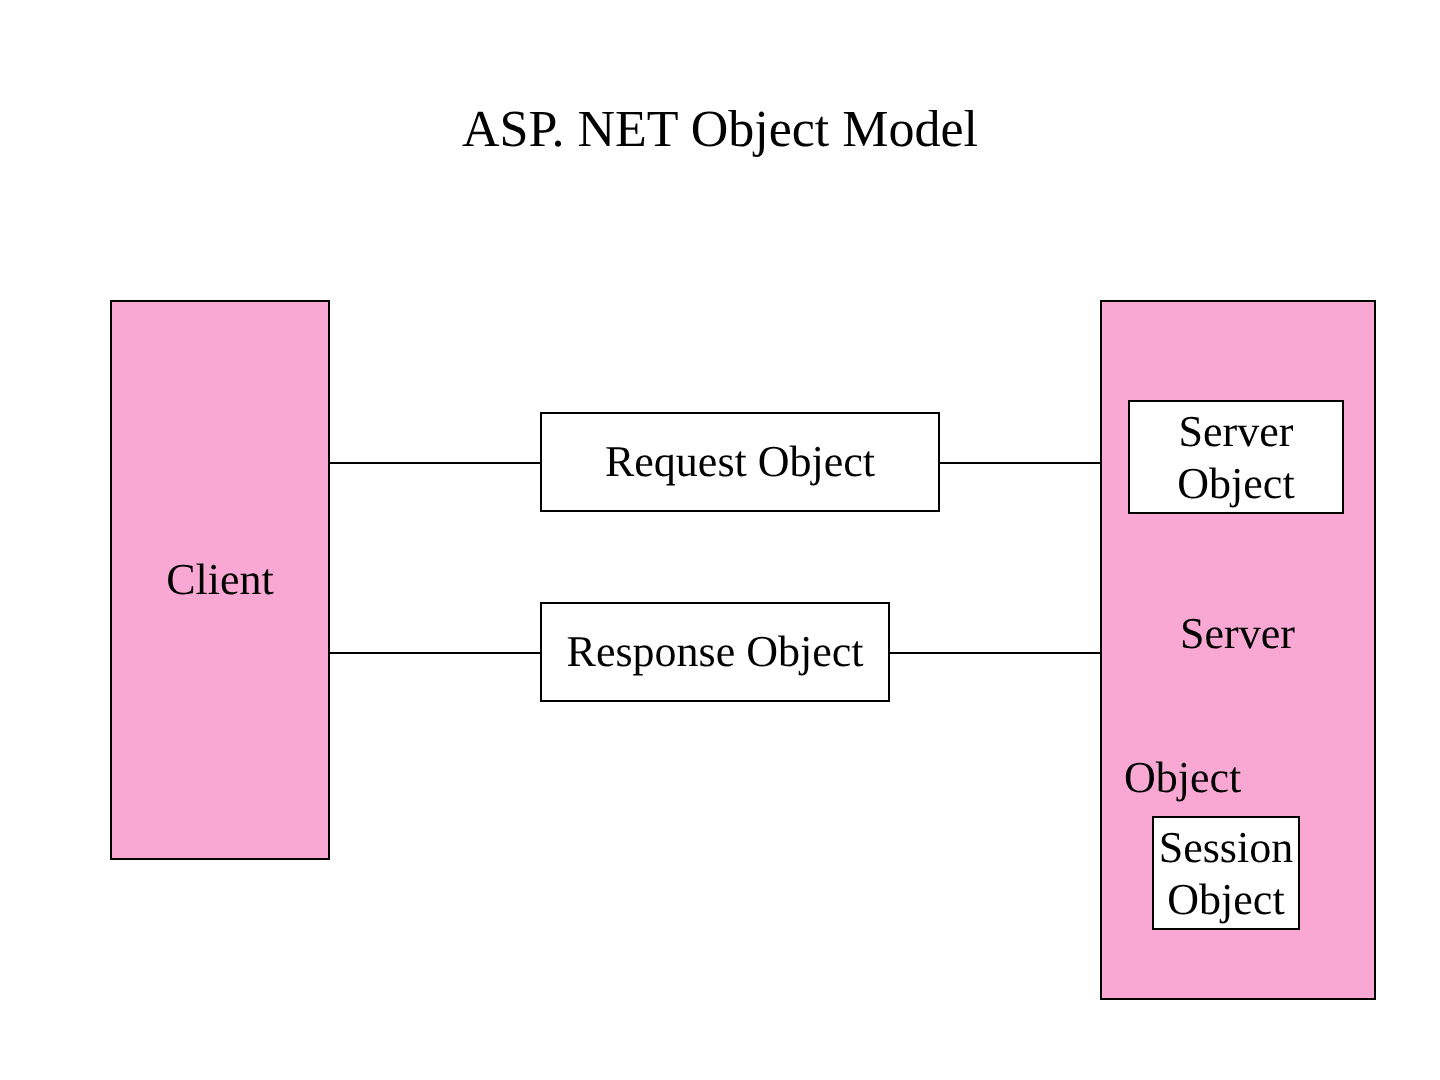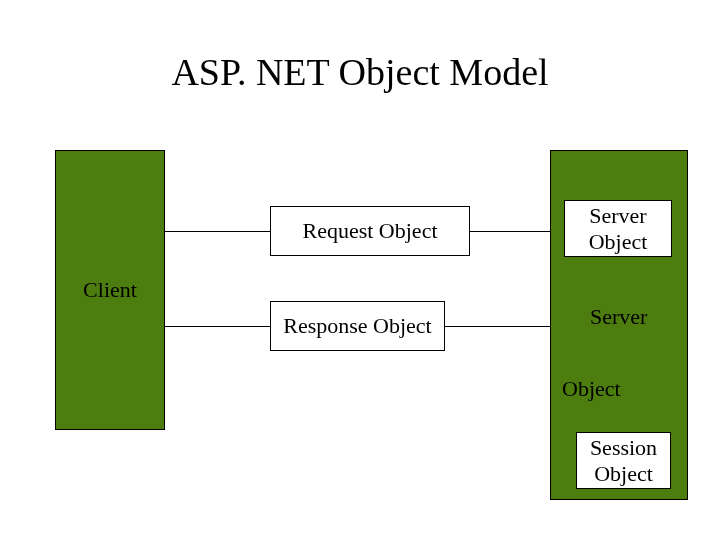--- a/index.html
+++ b/index.html
@@ -15,36 +15,36 @@
     position: relative;
     width: 720px;
     height: 540px;
   }
   .title {
     position: absolute;
     left: 0;
     width: 720px;
     top: 50px;
     text-align: center;
-    font-size: 38px;
+    font-size: 26px;
   }
 
   
   .box {
     position: absolute;
     box-sizing: border-box;
     border: 1px solid #000;
     display: flex;
     align-items: center;
     justify-content: center;
     text-align: center;
     font-size: 22px;
     line-height: 1.15;
   }
-  .teal { background: #4d7c0f; }
+  .teal { background: #f9a8d4; }
   .white { background: #fff; }
 
   
   .line {
     position: absolute;
     height: 0;
     border-top: 1px solid #000;
   }
 
   
@@ -77,18 +77,18 @@
   <div class="box teal" style="left:550px; top:150px; width:138px; height:350px;"></div>
 
   <div class="box white" style="left:564px; top:200px; width:108px; height:57px; white-space:pre-line;">
     <span>Server
 Object</span>
   </div>
 
   <div class="free" style="left:590px; top:304px;">Server</div>
   <div class="free" style="left:562px; top:376px;">Object</div>
 
-  <div class="box white" style="left:576px; top:432px; width:95px; height:57px; white-space:pre-line;">
+  <div class="box white" style="left:576px; top:408px; width:74px; height:57px; white-space:pre-line;">
     <span>Session
 Object</span>
   </div>
 
 </div>
 
 </body></html>

